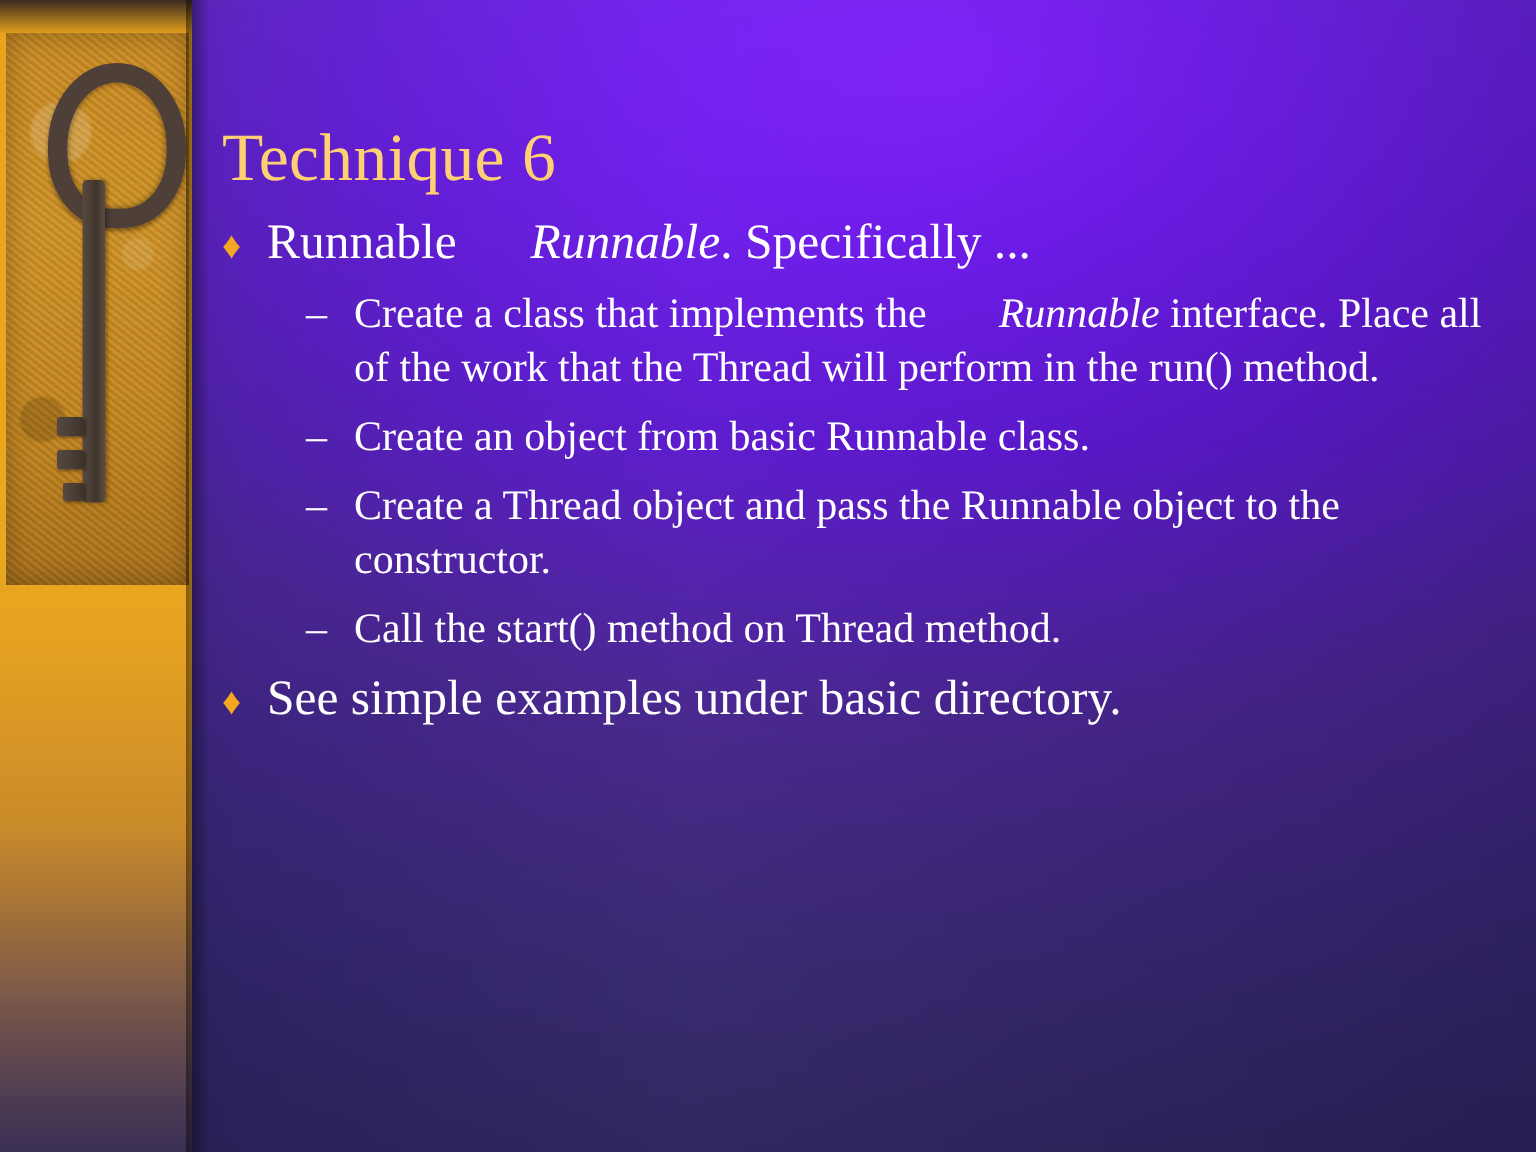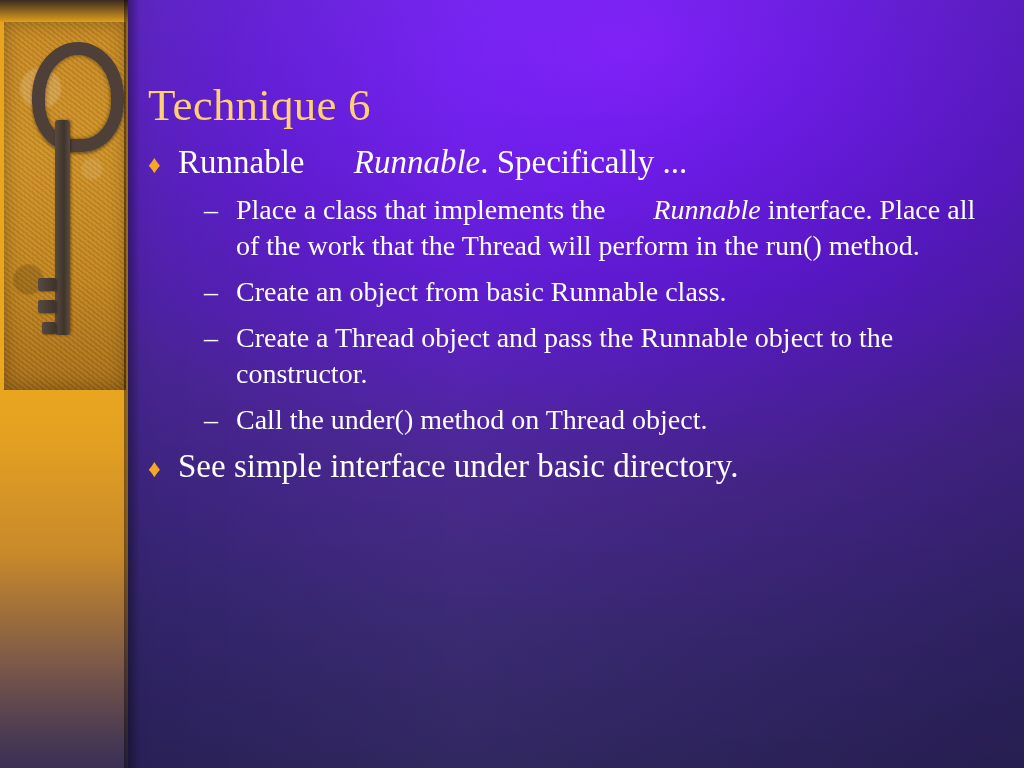--- a/index.html
+++ b/index.html
@@ -191,34 +191,34 @@
       <span>Technique 6</span>
     </h1>
 
     <div class="bullets" id="bullet-list">
         <div class="lvl1">
           <span class="marker">♦</span>
           <span class="txt"><span>Runnable </span><em>Runnable</em><span>. Specifically ...</span></span>
         </div>
         <div class="lvl2">
           <span class="marker">–</span>
-          <span class="txt"><span>Place a class that implements the </span><em>Runnable</em><span> interface. Place all of the work that the Thread will perform in the run() method.</span></span>
+          <span class="txt"><span>Create a class that implements the </span><em>Runnable</em><span> interface. Place all of the work that the Thread will perform in the run() method.</span></span>
         </div>
         <div class="lvl2">
           <span class="marker">–</span>
           <span class="txt"><span>Create an object from basic Runnable class.</span></span>
         </div>
         <div class="lvl2">
           <span class="marker">–</span>
           <span class="txt"><span>Create a Thread object and pass the Runnable object to the constructor.</span></span>
         </div>
         <div class="lvl2">
           <span class="marker">–</span>
-          <span class="txt"><span>Call the under() method on Thread object.</span></span>
+          <span class="txt"><span>Call the start() method on Thread method.</span></span>
         </div>
         <div class="lvl1">
           <span class="marker">♦</span>
-          <span class="txt"><span>See simple interface under basic directory.</span></span>
+          <span class="txt"><span>See simple examples under basic directory.</span></span>
         </div>
       </div>
   </div>
 
 </div>
 
 </body></html>

